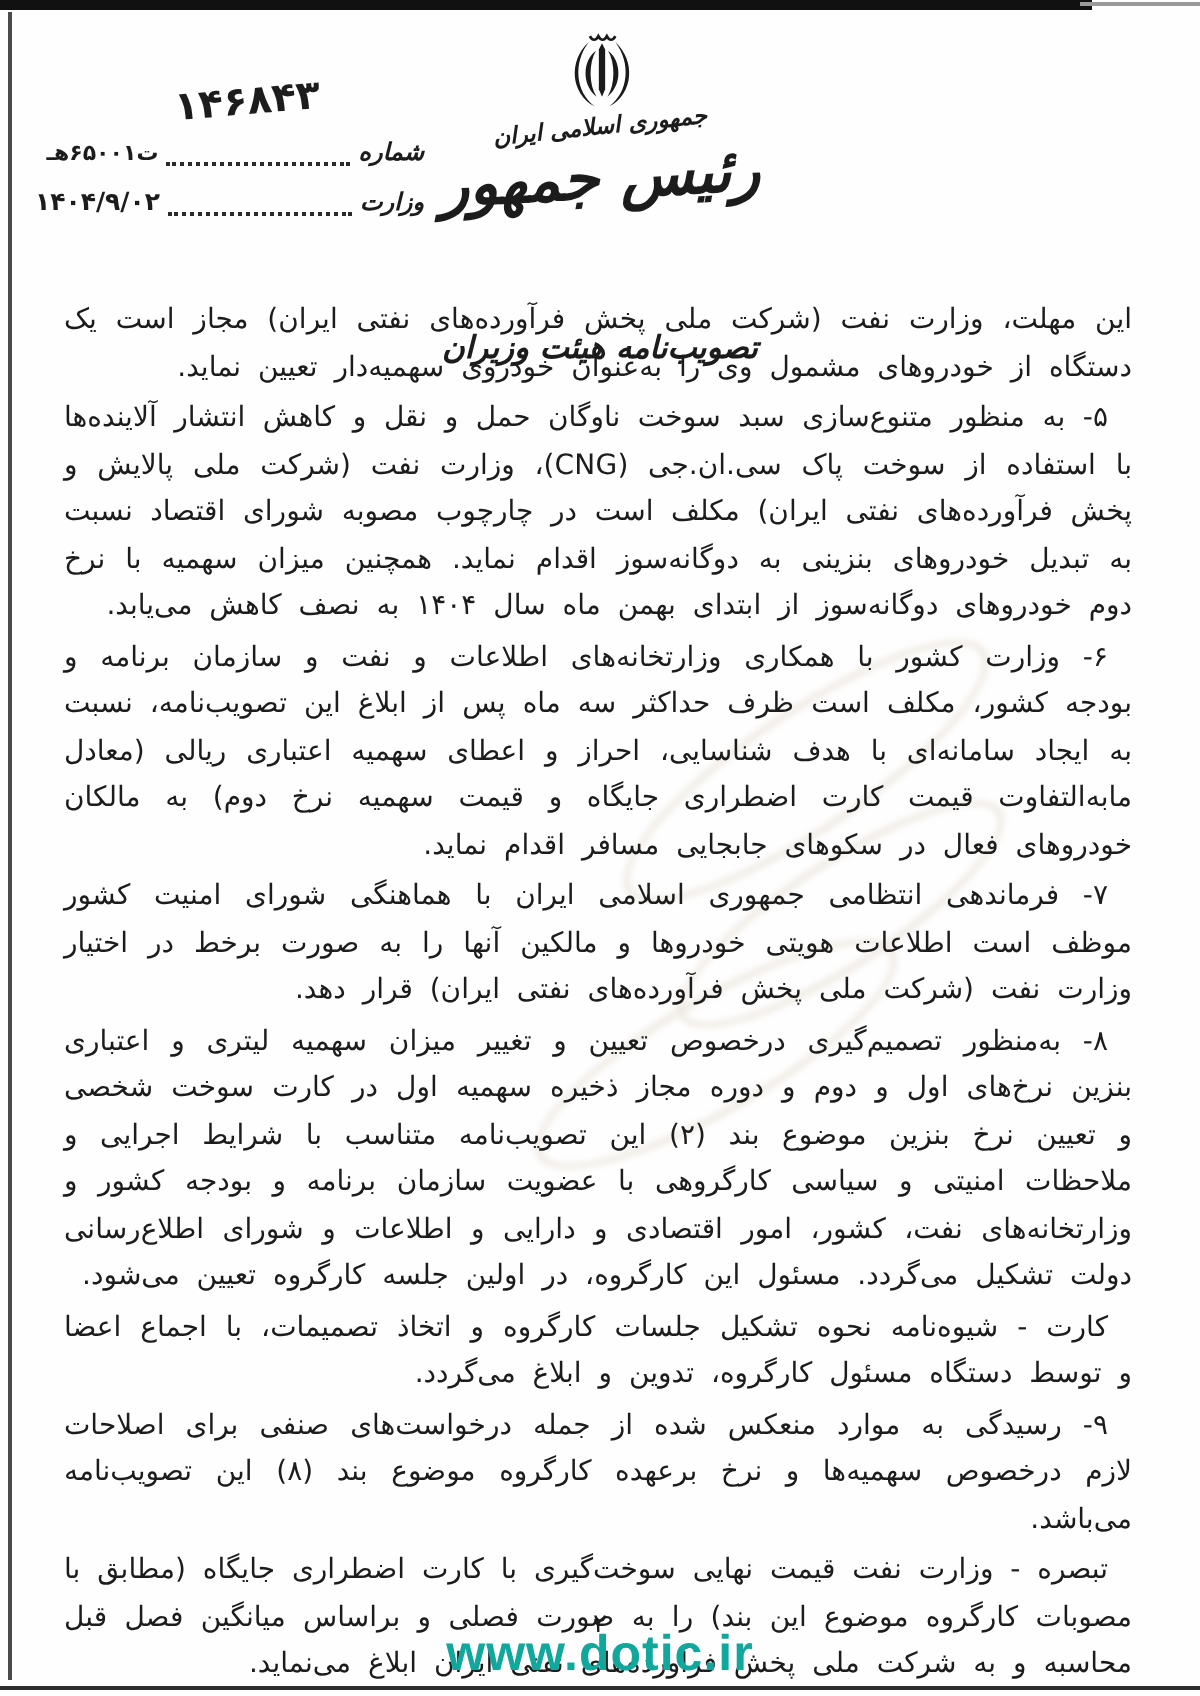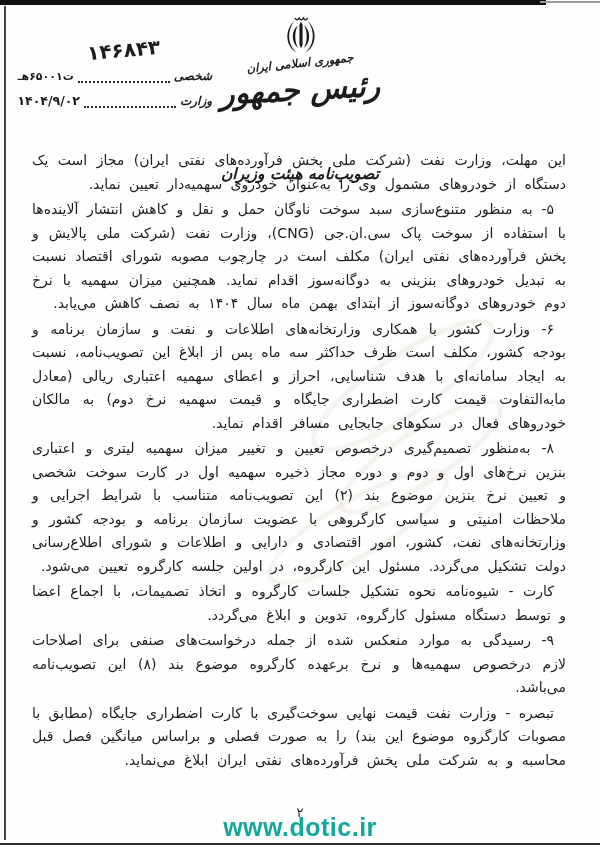--- a/index.html
+++ b/index.html
@@ -92,36 +92,37 @@
         <path d="M43 15 C60 30 58 58 38 68 C54 56 56 32 43 15 z"></path>
       </g>
     </svg>
   </div>
   <div class="country-name">جمهوری اسلامی ایران</div>
   <div class="president-title">رئیس جمهور</div>
   <div class="decree-title">تصویب‌نامه هیئت وزیران</div>
 
   <div class="nd-block">
     <div class="nd-row">
-      <span class="nd-label">شخصی</span>
+      <span class="nd-label">شماره</span>
       <span class="nd-dots"></span>
       <span class="nd-suffix">ت۶۵۰۰۱هـ</span>
       <span class="nd-handwritten">۱۴۶۸۴۳</span>
     </div>
     <div class="nd-row">
       <span class="nd-label">وزارت</span>
       <span class="nd-dots"></span>
       <span class="nd-date">۱۴۰۴/۹/۰۲</span>
     </div>
   </div>
 
   <div class="body-text">
     <p class="para">این مهلت، وزارت نفت (شرکت ملی پخش فرآورده‌های نفتی ایران) مجاز است یک دستگاه از خودروهای مشمول وی را به‌عنوان خودروی سهمیه‌دار تعیین نماید.</p>
     <p class="para indent">۵- به منظور متنوع‌سازی سبد سوخت ناوگان حمل و نقل و کاهش انتشار آلاینده‌ها با استفاده از سوخت پاک سی.ان.جی (CNG)، وزارت نفت (شرکت ملی پالایش و پخش فرآورده‌های نفتی ایران) مکلف است در چارچوب مصوبه شورای اقتصاد نسبت به تبدیل خودروهای بنزینی به دوگانه‌سوز اقدام نماید. همچنین میزان سهمیه با نرخ دوم خودروهای دوگانه‌سوز از ابتدای بهمن ماه سال ۱۴۰۴ به نصف کاهش می‌یابد.</p>
     <p class="para indent">۶- وزارت کشور با همکاری وزارتخانه‌های اطلاعات و نفت و سازمان برنامه و بودجه کشور، مکلف است ظرف حداکثر سه ماه پس از ابلاغ این تصویب‌نامه، نسبت به ایجاد سامانه‌ای با هدف شناسایی، احراز و اعطای سهمیه اعتباری ریالی (معادل مابه‌التفاوت قیمت کارت اضطراری جایگاه و قیمت سهمیه نرخ دوم) به مالکان خودروهای فعال در سکوهای جابجایی مسافر اقدام نماید.</p>
+    <p class="para indent">۷- فرماندهی انتظامی جمهوری اسلامی ایران با هماهنگی شورای امنیت کشور موظف است اطلاعات هویتی خودروها و مالکین آنها را به صورت برخط در اختیار وزارت نفت (شرکت ملی پخش فرآورده‌های نفتی ایران) قرار دهد.</p>
     <p class="para indent">۸- به‌منظور تصمیم‌گیری درخصوص تعیین و تغییر میزان سهمیه لیتری و اعتباری بنزین نرخ‌های اول و دوم و دوره مجاز ذخیره سهمیه اول در کارت سوخت شخصی و تعیین نرخ بنزین موضوع بند (۲) این تصویب‌نامه متناسب با شرایط اجرایی و ملاحظات امنیتی و سیاسی کارگروهی با عضویت سازمان برنامه و بودجه کشور و وزارتخانه‌های نفت، کشور، امور اقتصادی و دارایی و اطلاعات و شورای اطلاع‌رسانی دولت تشکیل می‌گردد. مسئول این کارگروه، در اولین جلسه کارگروه تعیین می‌شود.</p>
     <p class="para indent">کارت - شیوه‌نامه نحوه تشکیل جلسات کارگروه و اتخاذ تصمیمات، با اجماع اعضا و توسط دستگاه مسئول کارگروه، تدوین و ابلاغ می‌گردد.</p>
     <p class="para indent">۹- رسیدگی به موارد منعکس شده از جمله درخواست‌های صنفی برای اصلاحات لازم درخصوص سهمیه‌ها و نرخ برعهده کارگروه موضوع بند (۸) این تصویب‌نامه می‌باشد.</p>
     <p class="para indent">تبصره - وزارت نفت قیمت نهایی سوخت‌گیری با کارت اضطراری جایگاه (مطابق با مصوبات کارگروه موضوع این بند) را به صورت فصلی و براساس میانگین فصل قبل محاسبه و به شرکت ملی پخش فرآورده‌های نفتی ایران ابلاغ می‌نماید.</p>
   </div>
 
   <div class="page-number">۲</div>
   <div class="site-watermark">www.dotic.ir</div>
 
 </div>

